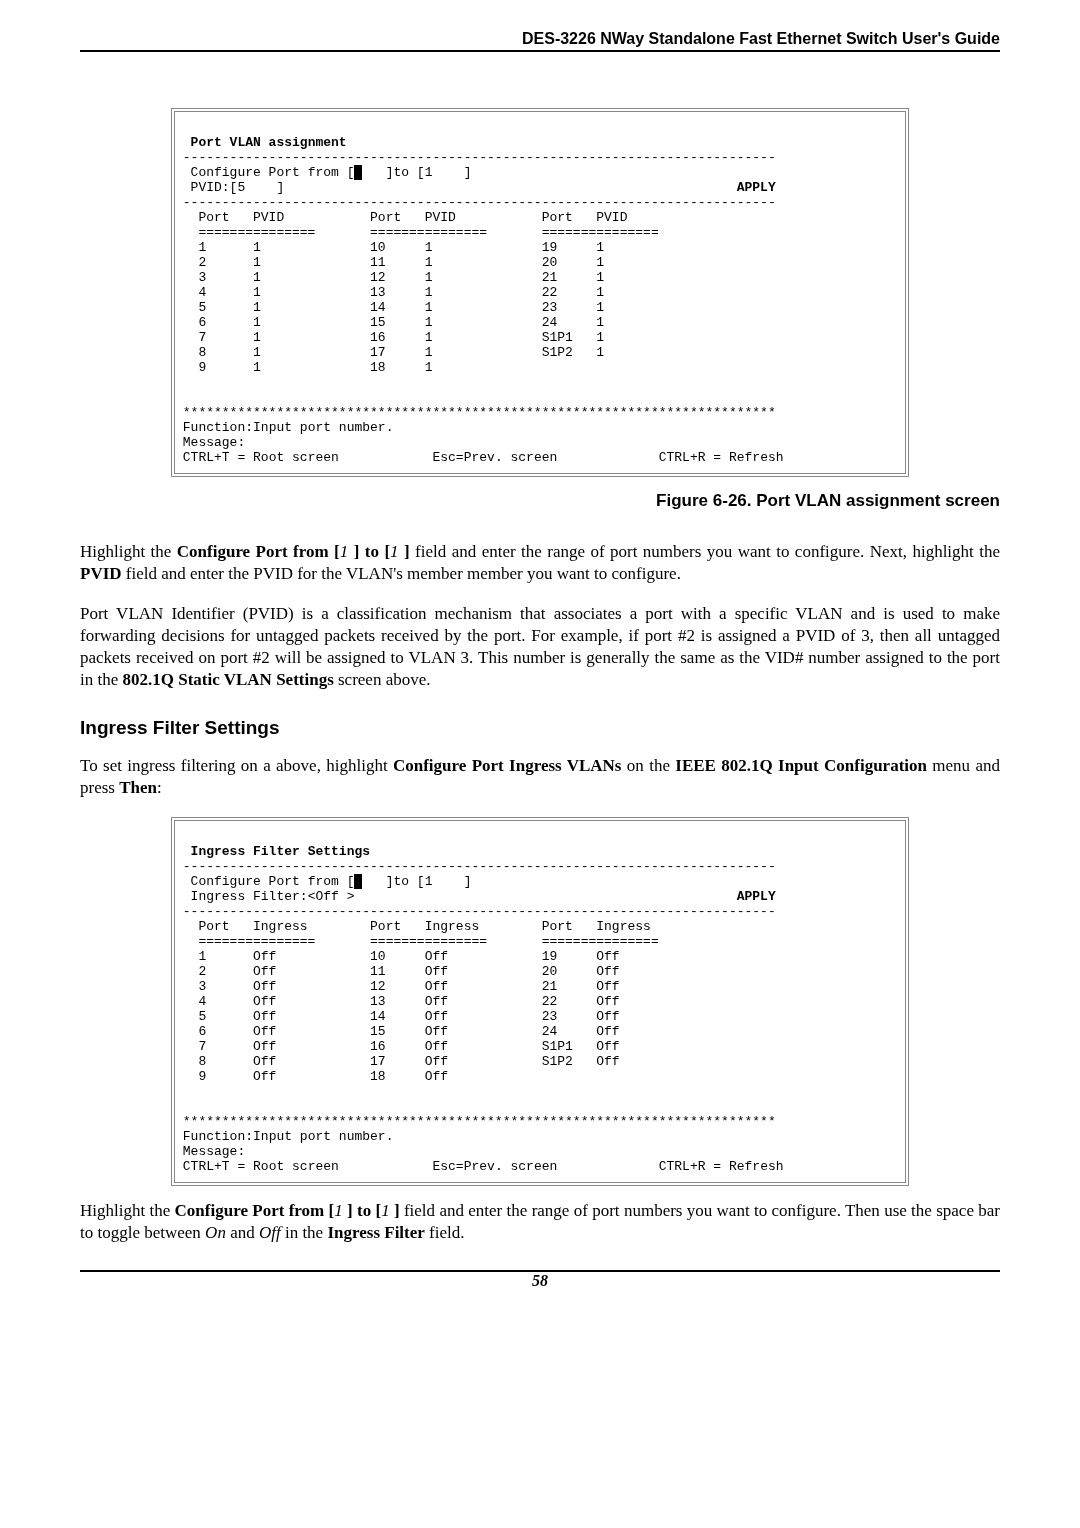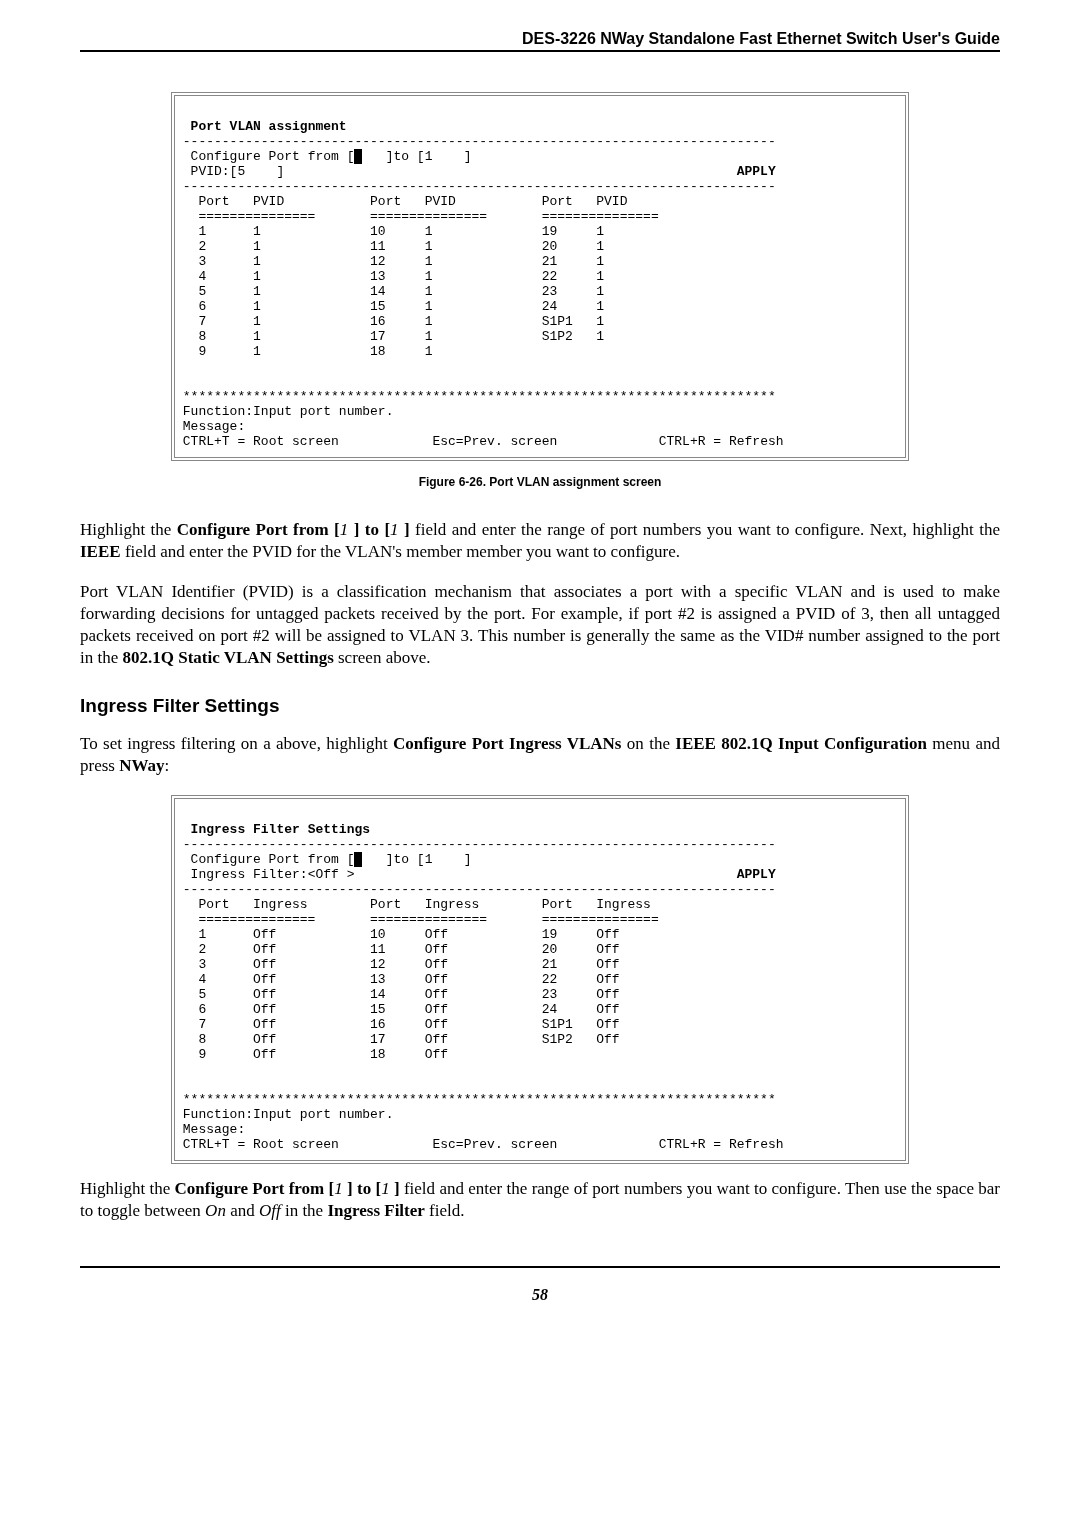--- a/index.html
+++ b/index.html
@@ -12,21 +12,21 @@
     width: 1080px;
   }
   .page {
     width: 1080px;
     padding: 30px 80px 20px 80px;
     box-sizing: border-box;
   }
   .header-bar {
     border-bottom: 2px solid #000;
     padding-bottom: 2px;
-    margin-bottom: 40px;
+    margin-bottom: 56px;
   }
   .header-text {
     font-family: Arial, Helvetica, sans-serif;
     font-weight: bold;
     font-size: 16px;
     text-align: right;
   }
   .terminal-wrap {
     margin: 0 auto 14px auto;
     width: 730px;
@@ -37,40 +37,40 @@
   .terminal {
     font-family: "Courier New", monospace;
     font-size: 13px;
     line-height: 15px;
     white-space: pre;
     color: #000;
   }
   .caption {
     font-family: Arial, Helvetica, sans-serif;
     font-weight: bold;
-    font-size: 12px;
-    text-align: center;
+    font-size: 17px;
+    text-align: right;
     margin: 10px 0 30px 0;
   }
   p.body {
     font-size: 17px;
     line-height: 22px;
     margin: 0 0 18px 0;
     text-align: justify;
   }
   h3.section {
     font-family: Arial, Helvetica, sans-serif;
     font-weight: bold;
     font-size: 19px;
     margin: 26px 0 16px 0;
   }
   .footer {
     border-top: 2px solid #000;
-    margin-top: 44px;
-    padding-top: 18px;
+    margin-top: 26px;
+    padding-top: 0;
     text-align: center;
     font-style: italic;
     font-weight: bold;
     font-size: 16px;
   }
   b { font-weight: bold; }
   .cursor { background:#000; color:#000; }
 </style>
 </head>
 <body>
@@ -102,27 +102,27 @@
 
 
  ****************************************************************************
  <span>Function:Input port number.</span>
  <span>Message:</span>
  <span>CTRL+T = Root screen</span>            <span>Esc=Prev. screen</span>             <span>CTRL+R = Refresh</span></div>
   </div>
 
   <div class="caption">Figure 6-26.  Port VLAN assignment screen</div>
 
-  <p class="body"><span>Highlight the </span><b><span>Configure Port from [</span></b><i><span>1</span></i><b><span> ] to [</span></b><i><span>1</span></i><b><span> ]</span></b><span> field and enter the range of port numbers you want to configure. Next, highlight the </span><b><span>IEEE</span></b><span> field and enter the PVID for the VLAN's member member you want to configure.</span></p>
+  <p class="body"><span>Highlight the </span><b><span>Configure Port from [</span></b><i><span>1</span></i><b><span> ] to [</span></b><i><span>1</span></i><b><span> ]</span></b><span> field and enter the range of port numbers you want to configure. Next, highlight the </span><b><span>PVID</span></b><span> field and enter the PVID for the VLAN's member member you want to configure.</span></p>
 
   <p class="body"><span>Port VLAN Identifier (PVID) is a classification mechanism that associates a port with a specific VLAN and is used to make forwarding decisions for untagged packets received by the port. For example, if port #2 is assigned a PVID of 3, then all untagged packets received on port #2 will be assigned to VLAN 3. This number is generally the same as the VID# number assigned to the port in the </span><b><span>802.1Q Static VLAN Settings</span></b><span> screen above.</span></p>
 
   <h3 class="section">Ingress Filter Settings</h3>
 
-  <p class="body"><span>To set ingress filtering on a above, highlight </span><b><span>Configure Port Ingress VLANs</span></b><span> on the </span><b><span>IEEE 802.1Q Input Configuration</span></b><span> menu and press </span><b><span>NWay</span></b><span>:</span></p>
+  <p class="body"><span>To set ingress filtering on a above, highlight </span><b><span>Configure Port Ingress VLANs</span></b><span> on the </span><b><span>IEEE 802.1Q Input Configuration</span></b><span> menu and press </span><b><span>Then</span></b><span>:</span></p>
 
   <div class="terminal-wrap">
 <div class="terminal">
   <b>Ingress Filter Settings</b>
  ----------------------------------------------------------------------------
   <span>Configure Port from [</span><span class="cursor">1</span><span>   ]to [1    ]</span>
   <span>Ingress Filter:&lt;Off &gt;</span>                                                 <b>APPLY</b>
  ----------------------------------------------------------------------------
    Port   Ingress        Port   Ingress        Port   Ingress
    ===============       ===============       ===============

